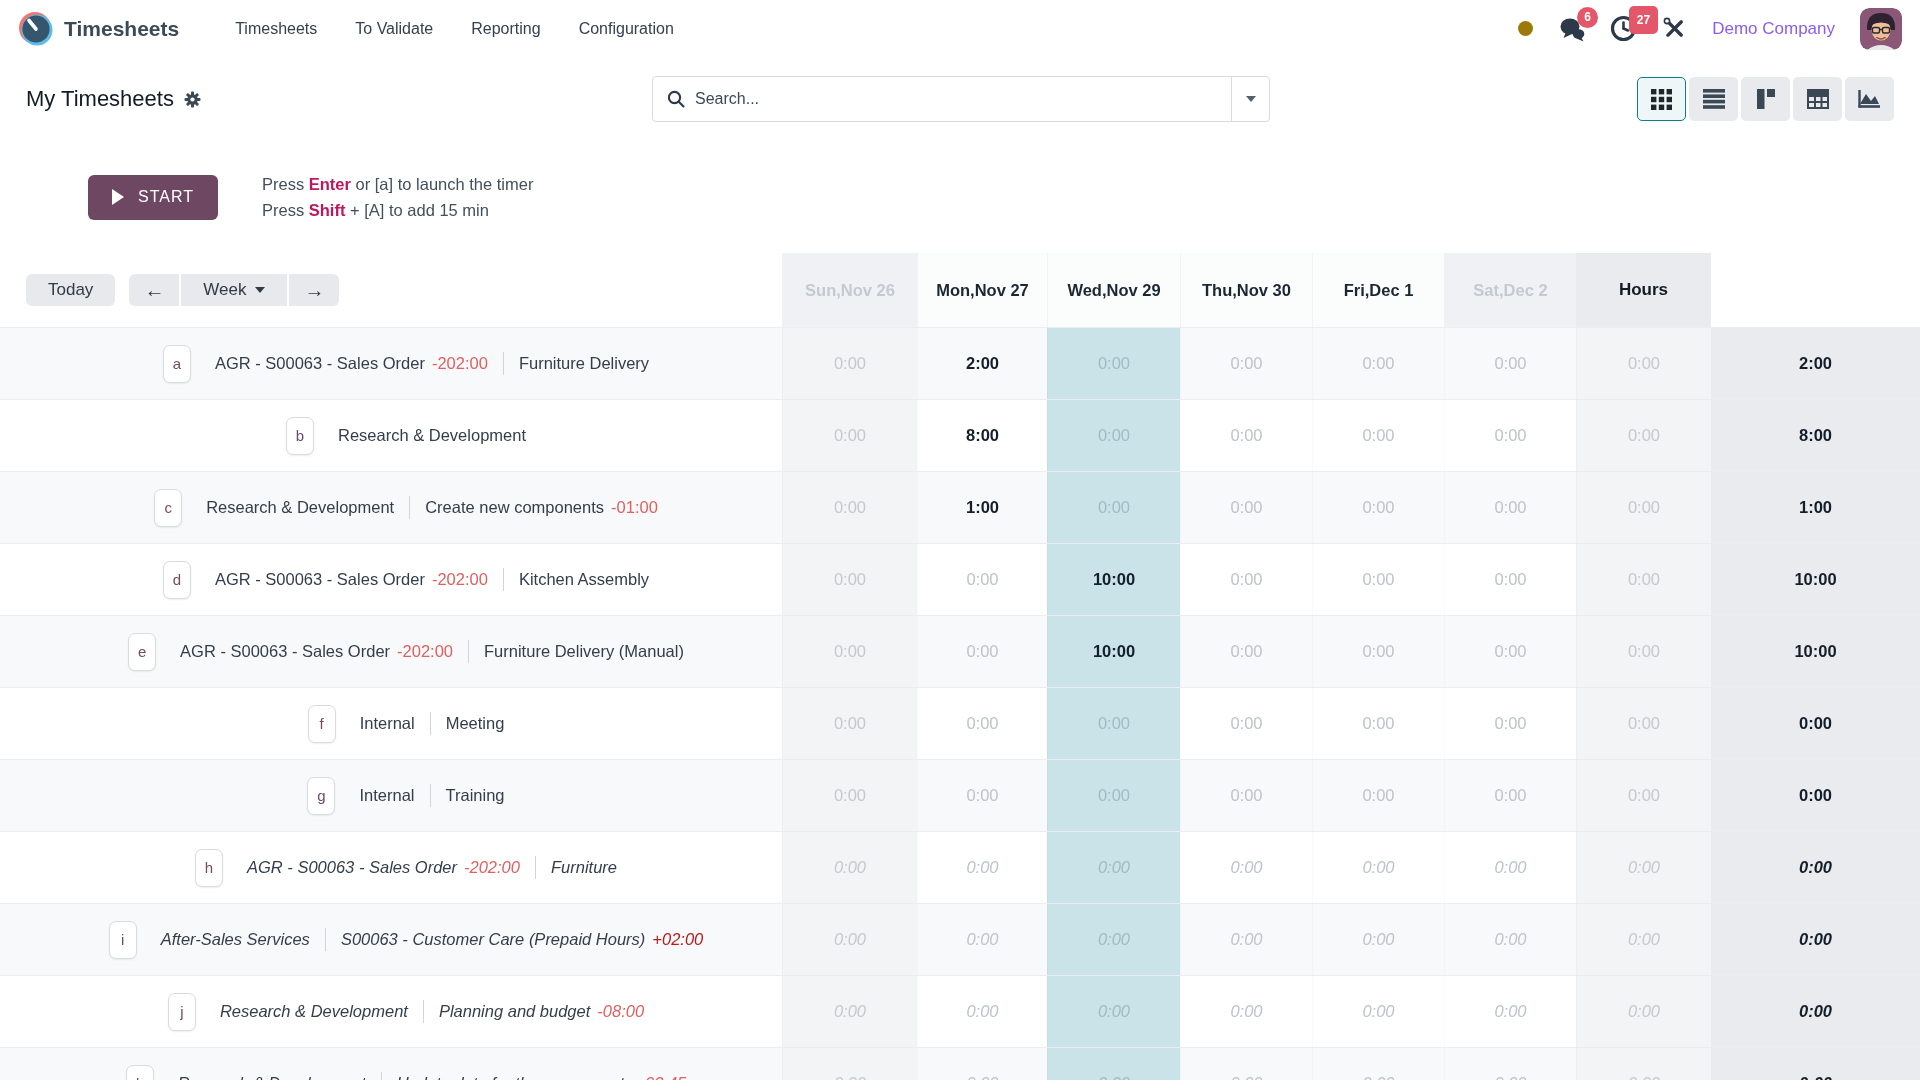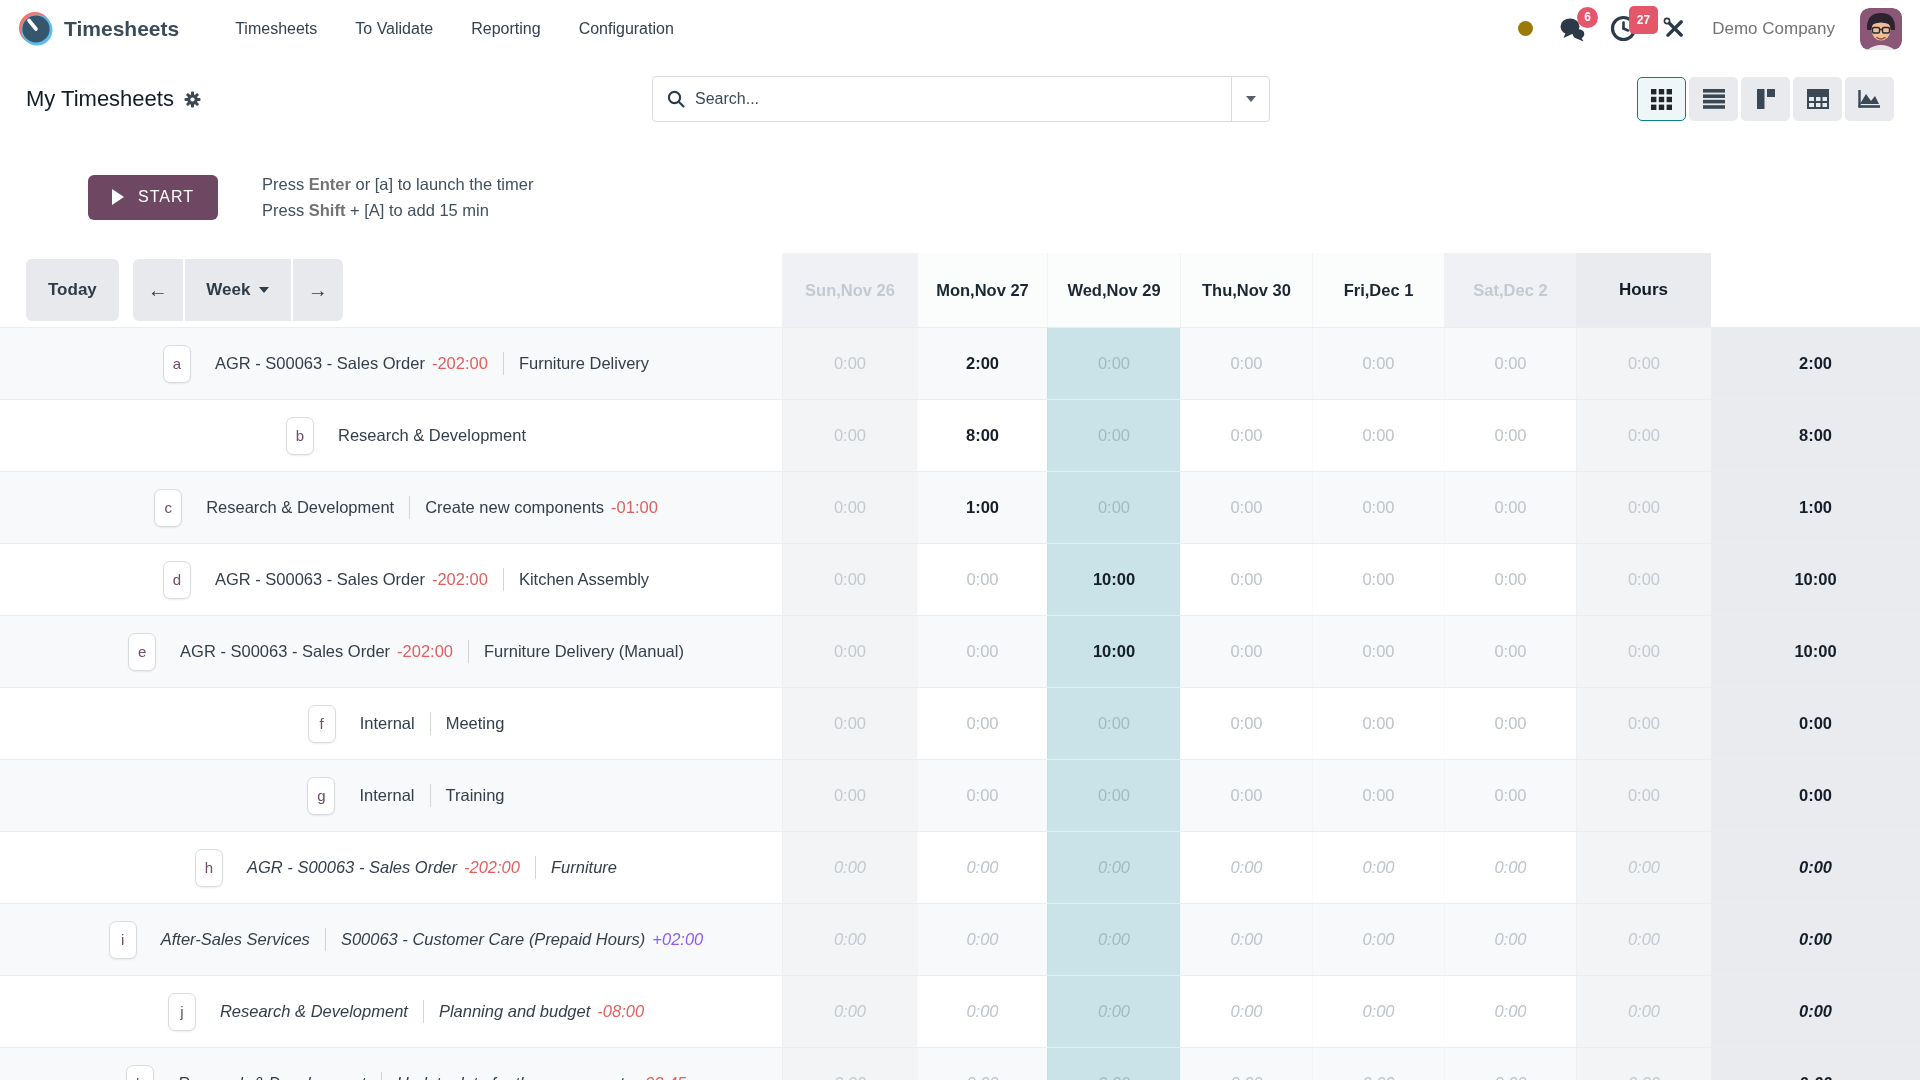--- a/index.html
+++ b/index.html
@@ -12,21 +12,21 @@
   .brand-name { font-size: 21px; font-weight: 600; color: #3a4a58; }
   .menu { display: flex; gap: 38px; margin-left: 56px; }
   .menu a { font-size: 16px; color: #34414e; text-decoration: none; cursor: pointer; }
   .systray { margin-left: auto; display: flex; align-items: center; gap: 25px; }
   .dot { width: 15px; height: 15px; border-radius: 50%; background: #9c7a0a; display: inline-block; }
   .tray-item { position: relative; display: flex; align-items: center; cursor: pointer; }
   .badge { position: absolute; background: #e4566a; color: #fff; font-size: 12px; font-weight: 700;
     display: flex; align-items: center; justify-content: center; }
   .badge.round { width: 21px; height: 21px; border-radius: 50%; top: -9px; right: -13px; }
   .badge.pill { height: 28px; padding: 1px 8px; border-radius: 5px; top: -9px; right: -21px; }
-  .company { font-size: 17px; color: #737373; }
+  .company { font-size: 17px; color: #8b5cf6; }
   .avatar { width: 42px; height: 42px; border-radius: 9px; overflow: hidden; cursor: pointer; }
 
   
   .control { height: 84px; position: relative; display: flex; align-items: center; padding: 0 26px; }
   .page-title { display: flex; align-items: center; gap: 10px; }
   .page-title h1 { font-size: 22px; font-weight: 500; color: #111c26; }
   .search { position: absolute; left: 652px; top: 50%; transform: translateY(-50%);
     width: 618px; height: 46px; border: 1px solid #d9dbde; border-radius: 4px;
     display: flex; align-items: center; background: #fff; }
   .search input { flex: 1; border: none; outline: none; font-size: 16px; color: #34414e;
@@ -45,30 +45,30 @@
 
   
   .timer { height: 112px; display: flex; align-items: center; padding-left: 48px; gap: 44px; margin-left: 40px; }
   .start-btn { height: 45px; padding: 0 24px; background: #6e4762; color: #fff; border: none;
     border-radius: 6px; display: flex; align-items: center; gap: 14px; cursor: pointer;
     font-family: inherit; }
   .start-btn .play { width: 0; height: 0; border-top: 8px solid transparent; border-bottom: 8px solid transparent;
     border-left: 12px solid #fff; }
   .start-btn .lbl { font-size: 16px; font-weight: 500; letter-spacing: 1px; }
   .hints { font-size: 16.5px; color: #42505c; line-height: 26px; }
-  .hints b { color: #737373; }
+  .hints b { color: #be185d; }
 
   
   .grid-row { display: grid; grid-template-columns: 782px 135px 130px 133px 132px 132px 132px 135px 209px; }
   .grid-row .cell { display: flex; align-items: center; justify-content: center; }
 
   .g-header { height: 74px; }
   .g-header .label-cell { justify-content: flex-start; padding-left: 26px; gap: 14px; }
-  .btn-gray { height: 62px; background: #e7e9ec; border: none; border-radius: 6px; cursor: pointer;
-    font-family: inherit; font-size: 17px; font-weight: 700; color: #2f3b47;
+  .btn-gray { height: 32px; background: #e7e9ec; border: none; border-radius: 6px; cursor: pointer;
+    font-family: inherit; font-size: 17px; font-weight: 400; color: #2f3b47;
     display: flex; align-items: center; justify-content: center; }
   .today-btn { padding: 0 22px; }
   .pager { display: flex; gap: 2px; }
   .pager .btn-gray { border-radius: 0; }
   .pager .btn-gray:first-child { border-radius: 6px 0 0 6px; }
   .pager .btn-gray:last-child { border-radius: 0 6px 6px 0; }
   .pager .nav-arrow { width: 50px; font-size: 20px; }
   .pager .range { width: 106px; gap: 9px; }
   .pager .caret { border-top-color: #2f3b47; border-left-width: 5px; border-right-width: 5px; }
 
@@ -81,21 +81,21 @@
   .body-row { height: 72px; border-top: 1px solid #ecedef; background: #fff; }
   .body-row:nth-child(odd) { background: #f8f9fa; }
   .label-cell { justify-content: flex-start; }
   .body-row .label-cell { padding-left: 30px; }
   .kbd { width: 28px; height: 38px; background: #fff; border: 1px solid #d9dcdf; border-radius: 7px;
     box-shadow: 0 1px 2px rgba(0,0,0,.07); display: inline-flex; align-items: center; justify-content: center;
     font-size: 15px; color: #714B67; margin-right: 24px; flex: none; }
   .proj, .task { font-size: 16.5px; color: #333e4a; white-space: nowrap; }
   .delta { font-size: 16.5px; margin-left: 7px; white-space: nowrap; }
   .delta.red { color: #e05f5f; }
-  .delta.gold { color: #8b5cf6; }
+  .delta.gold { color: #b91c1c; }
   .sep { width: 1px; height: 23px; background: #cfd4d8; margin: 0 15px; flex: none; }
   .val { font-size: 16.5px; color: #bdc3ca; border-left: 1px solid rgba(0,0,0,0.02); cursor: pointer; }
   .val.weekend { background: #f3f4f6; color: #c3c9d0; }
   .val.today { background: #c9e3e9; color: #a4bac2; }
   .val.filled { color: #141f2b; font-weight: 600; }
   .total { background: #e9ebee; font-size: 16.5px; font-weight: 600; color: #131e29; }
   .body-row.italic .proj, .body-row.italic .task, .body-row.italic .delta,
   .body-row.italic .val, .body-row.italic .total { font-style: italic; }
 
   .icon-dark { fill: #2c3948; }

